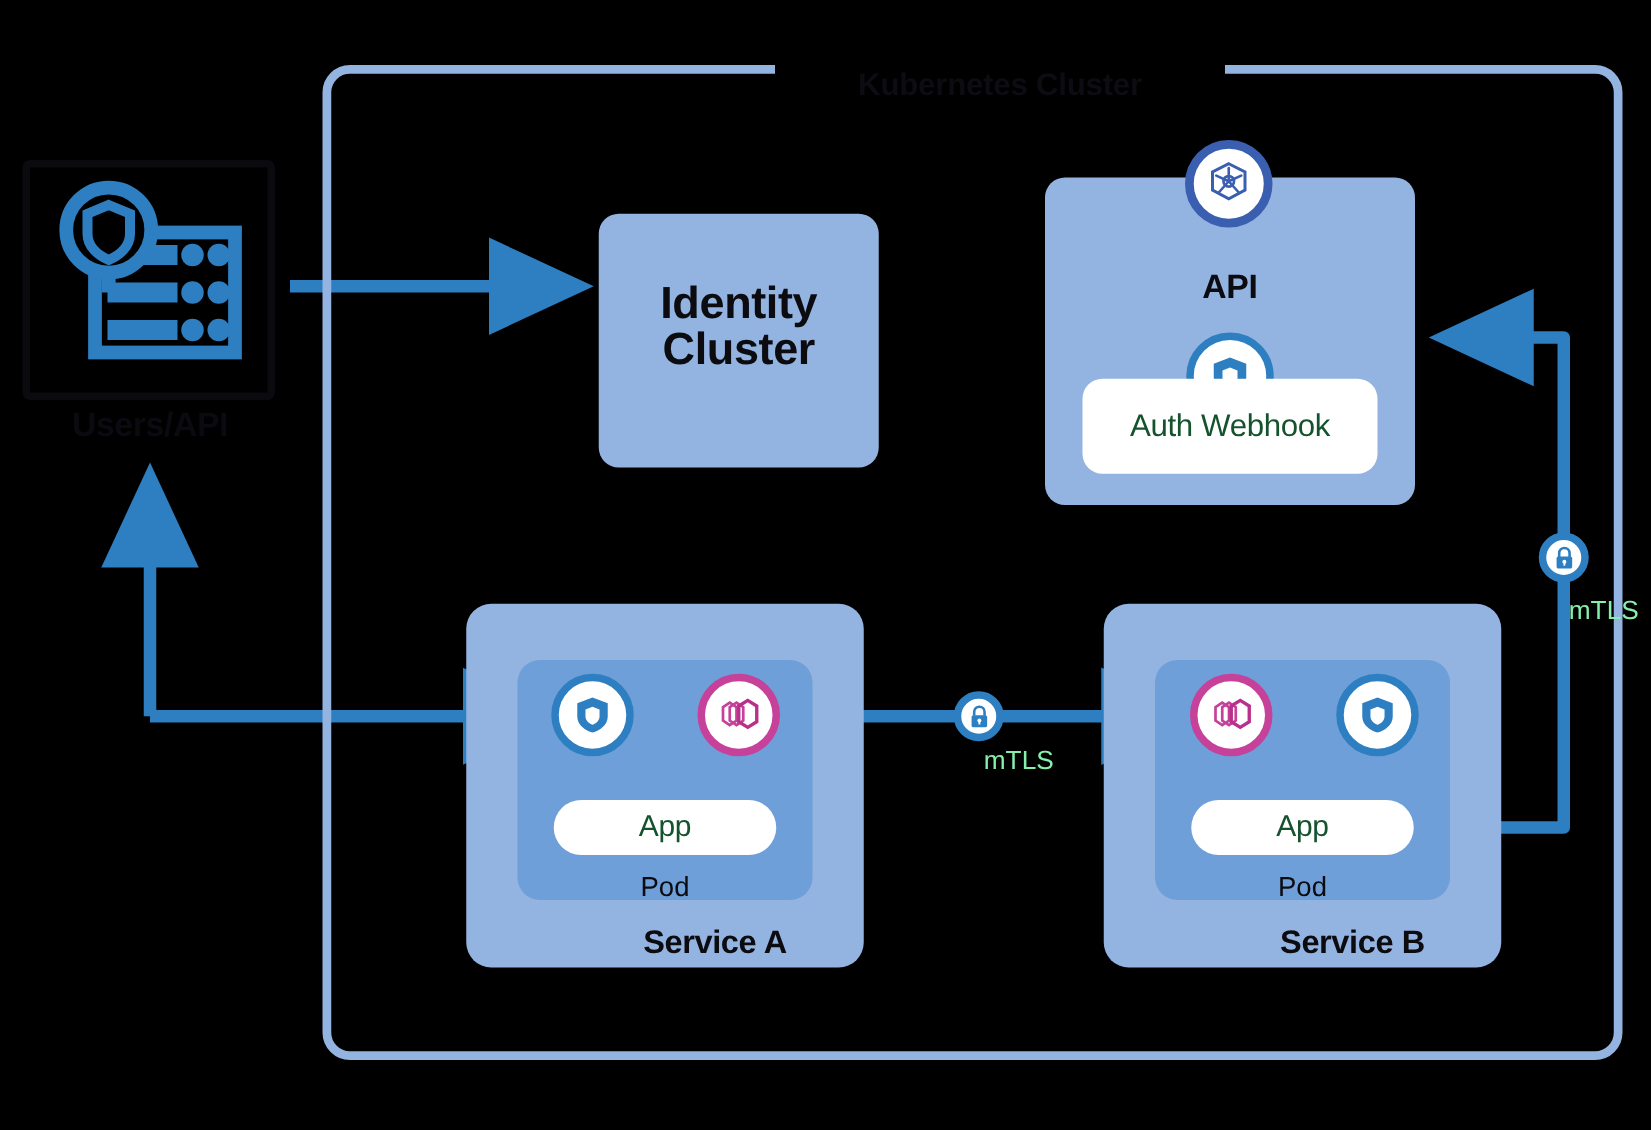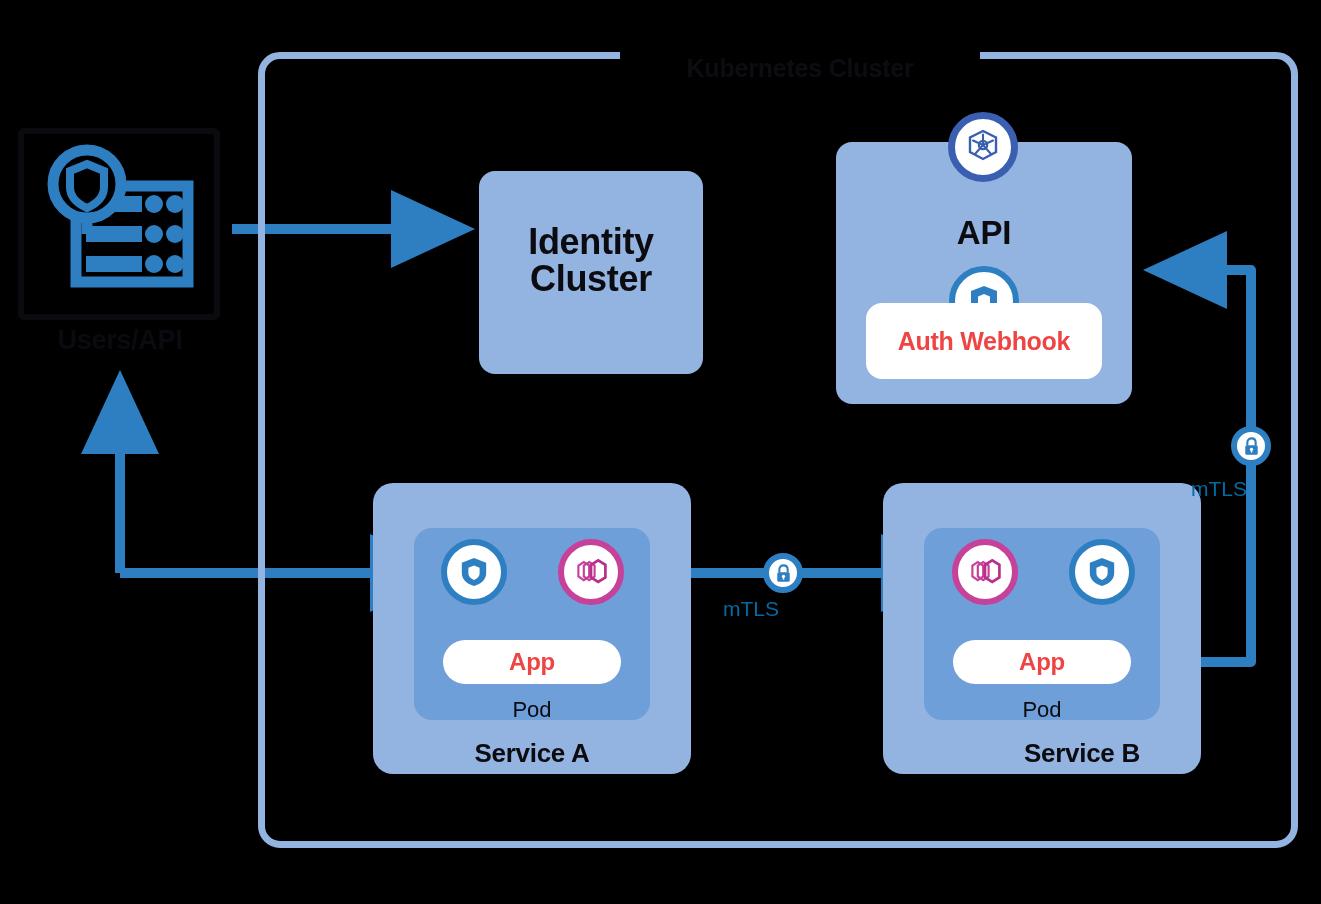--- a/index.html
+++ b/index.html
@@ -66,49 +66,48 @@
   #idp-label {
     top: 52px;
     font-size: 36px;
     line-height: 37px;
     letter-spacing: -0.3px;
     text-align: center;
   }
 
   
   #api-box { left: 836px; top: 142px; width: 296px; height: 262px; }
-  #api-label { top: 72px; font-size: 33px; letter-spacing: -0.2px; }
+  #api-label { top: 72px; font-size: 27px; letter-spacing: -0.2px; }
 
   .white-pill {
     position: absolute;
     background: #ffffff;
     border-radius: 14px;
     display: flex;
     align-items: center;
     justify-content: center;
-    color: #ef4444;
-    box-sizing: border-box;
-    font-weight: bold;
+    color: #14532d;
+    box-sizing: border-box;
   }
   #auth-webhook-pill {
     left: 866px;
     top: 303px;
     width: 236px;
     height: 76px;
     font-size: 25px;
     border-radius: 16px;
     letter-spacing: -0.3px;
   }
 
   
   #svcA-outer { left: 373px; top: 483px; width: 318px; height: 291px; }
   #svcA-inner { left: 414px; top: 528px; width: 236px; height: 192px; border-radius: 18px; }
   #svcA-app  { left: 443px; top: 640px; width: 178px; height: 44px; font-size: 24px; border-radius: 22px; letter-spacing: -0.3px;}
   #svcA-pod-label { left: 414px; top: 697px; width: 236px; font-size: 22px; font-weight: normal; }
-  #svcA-name { left: 373px; top: 738px; width: 318px; font-size: 26px; letter-spacing: -0.3px; }
+  #svcA-name { left: 373px; top: 738px; width: 318px; font-size: 26px; letter-spacing: -0.3px; padding-left: 40px; }
 
   #svcB-outer { left: 883px; top: 483px; width: 318px; height: 291px; }
   #svcB-inner { left: 924px; top: 528px; width: 236px; height: 192px; border-radius: 18px; }
   #svcB-app  { left: 953px; top: 640px; width: 178px; height: 44px; font-size: 24px; border-radius: 22px; letter-spacing: -0.3px;}
   #svcB-pod-label { left: 924px; top: 697px; width: 236px; font-size: 22px; font-weight: normal; }
   #svcB-name { left: 883px; top: 738px; width: 318px; font-size: 26px; letter-spacing: -0.3px; margin-left: 40px; }
 
   
   .icon-badge {
     position: absolute;
@@ -128,23 +127,23 @@
   #api-shield      { left: 949px; top: 266px; width: 70px; height: 70px; }
   #svcA-shield     { left: 441px; top: 539px; width: 66px; height: 66px; }
   #svcA-proxy      { left: 558px; top: 539px; width: 66px; height: 66px; }
   #svcB-proxy      { left: 952px; top: 539px; width: 66px; height: 66px; }
   #svcB-shield     { left: 1069px; top: 539px; width: 66px; height: 66px; }
   #lock-mid        { left: 763px; top: 553px; width: 40px; height: 40px; }
   #lock-right      { left: 1231px; top: 426px; width: 40px; height: 40px; }
 
   .mtls-caption {
     position: absolute;
-    text-align: left;
+    text-align: right;
     font-size: 21px;
-    color: #0369a1;
+    color: #86efac;
     font-family: "Liberation Sans", sans-serif;
   }
   #mtls-mid-label   { left: 723px; top: 597px; width: 120px; }
   #mtls-right-label { left: 1191px; top: 477px; width: 120px; }
 
   
   #source-frame {
     position: absolute;
     left: 18px;
     top: 128px;

